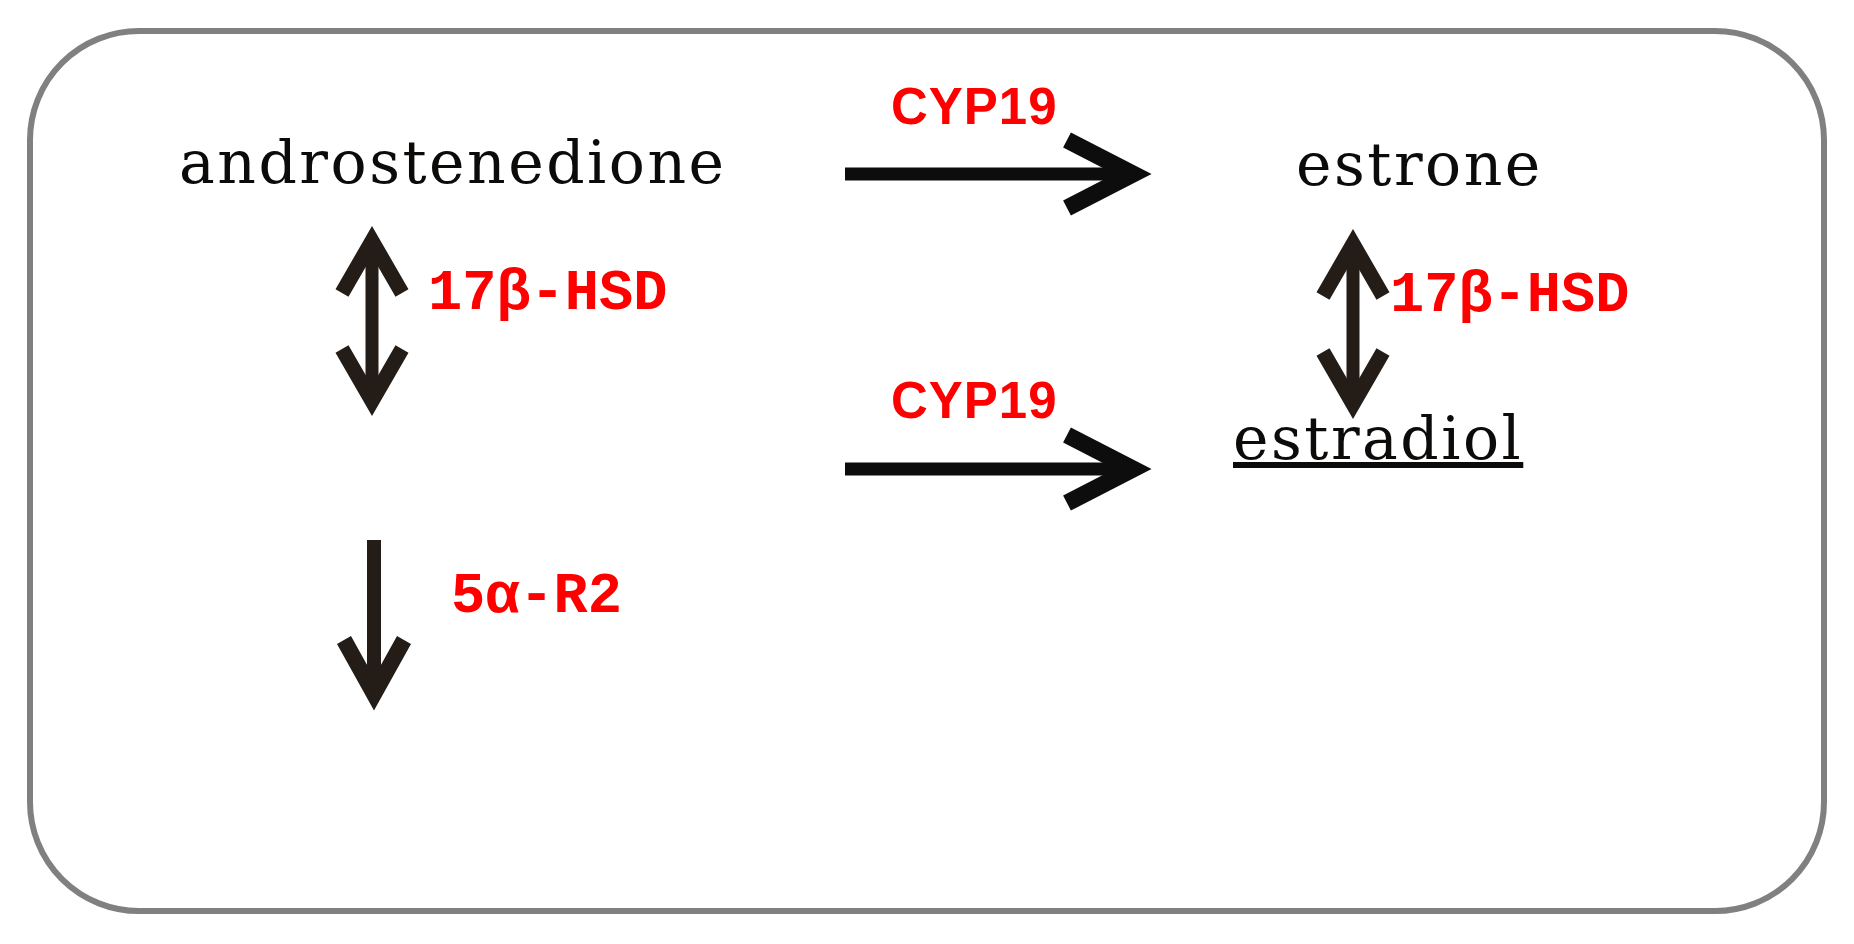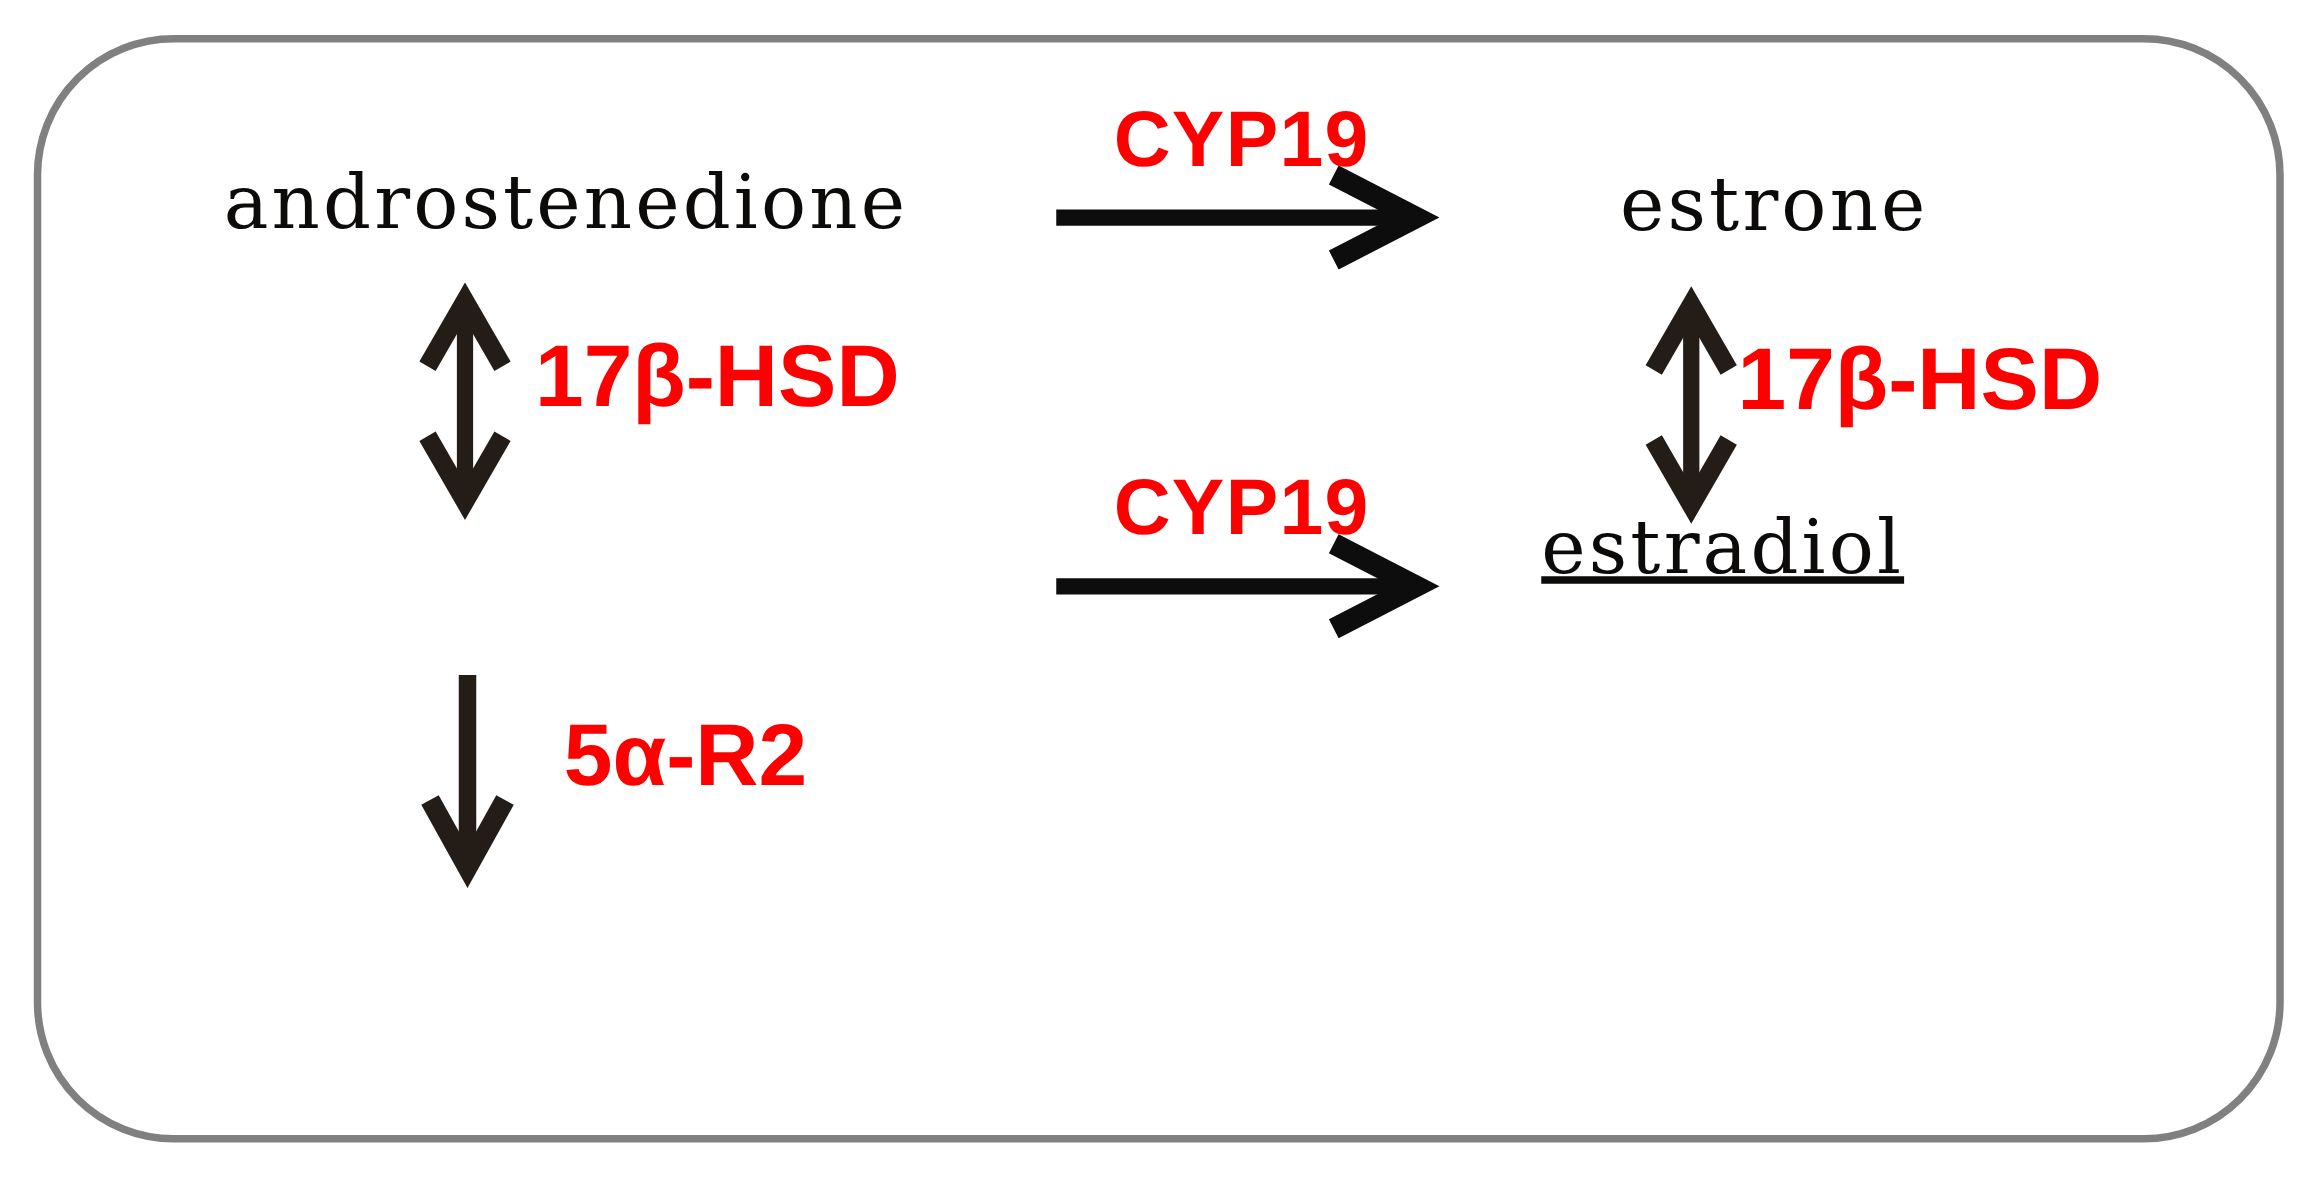--- a/index.html
+++ b/index.html
@@ -32,32 +32,32 @@
     position: absolute;
     font-family: "DejaVu Serif", serif;
     font-size: 60px;
     line-height: 1;
     letter-spacing: 2.5px;
     color: var(--ink, #0d0b0a);
     white-space: nowrap;
   }
   .enzyme-serif {
     position: absolute;
-    font-family: Liberation Sans, sans-serif;
+    font-family: Liberation Mono, monospace;
     font-weight: bold;
-    font-size: 70px;
+    font-size: 57px;
     line-height: 1;
     color: var(--enzyme, #ff0000);
     white-space: nowrap;
   }
   .enzyme-sans {
     position: absolute;
     font-family: "Liberation Sans", sans-serif;
     font-weight: bold;
-    font-size: 63px;
+    font-size: 51px;
     line-height: 1;
     letter-spacing: 1px;
     color: var(--enzyme, #ff0000);
     white-space: nowrap;
   }
   svg.arrow { position: absolute; overflow: visible; }
   svg.arrow .stroke-h { stroke: var(--arrow-h, #0d0d0d); fill: none; }
   svg.arrow .stroke-v { stroke: var(--arrow-v, #241d17); fill: none; }
 
   

